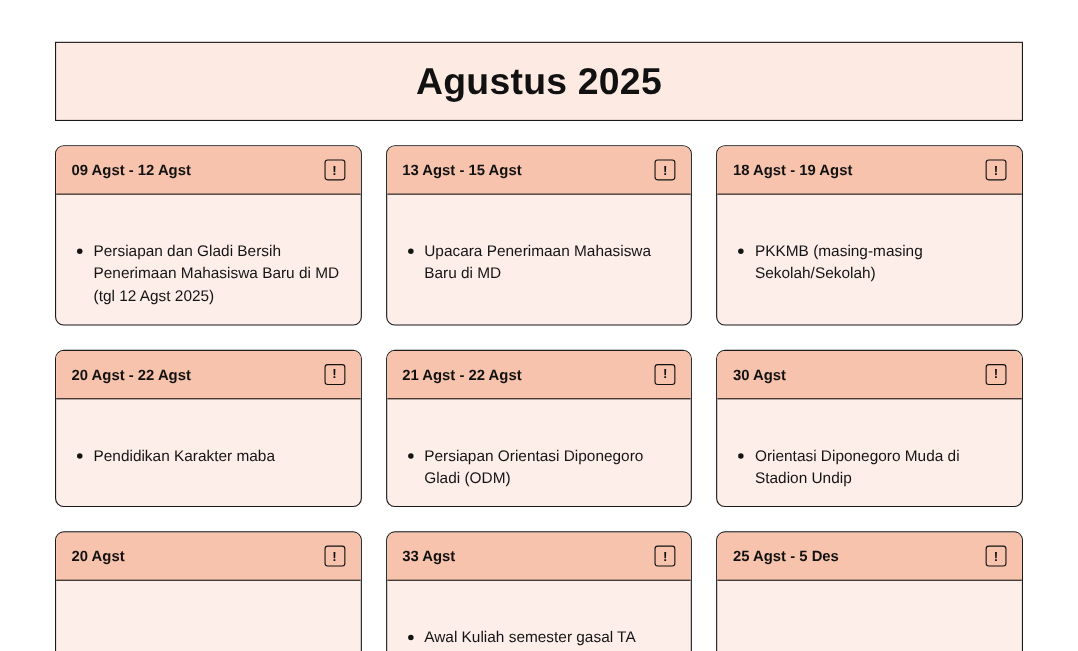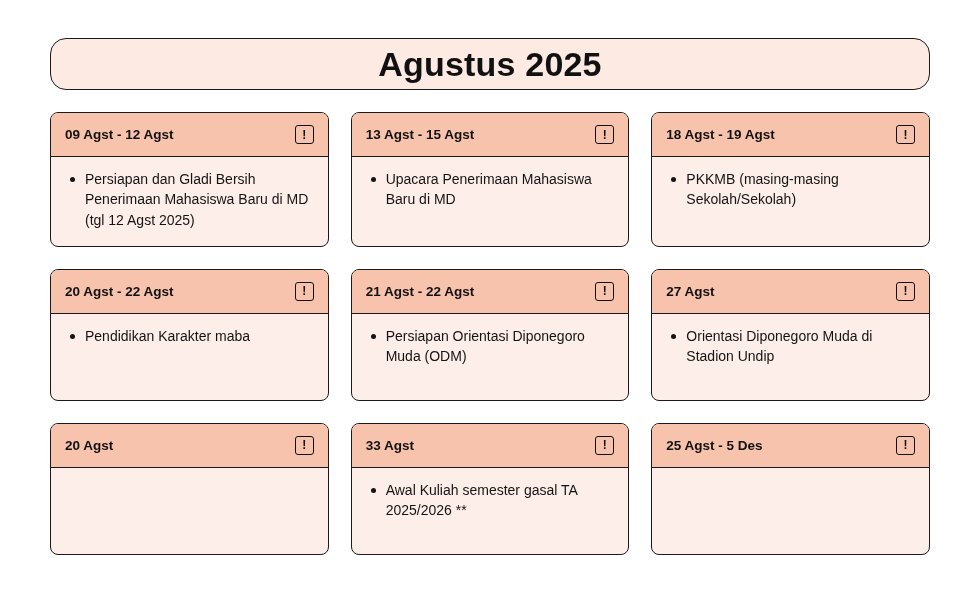--- a/index.html
+++ b/index.html
@@ -14,24 +14,24 @@
     overflow: hidden;
   }
   .page {
     position: relative;
     width: 980px;
     height: 592px;
     box-sizing: border-box;
     padding: 38px 50px 0 50px;
   }
   .title-banner {
-    height: 52px;
+    height: 72px;
     background: #fdeae3;
     border: 1.5px solid #1a1a1a;
-    border-radius: 16px;
+    border-radius: 0;
     display: flex;
     align-items: center;
     justify-content: center;
     box-sizing: border-box;
   }
   .title-text {
     font-size: 34px;
     font-weight: bold;
     color: #111111;
     letter-spacing: 0.2px;
@@ -80,20 +80,21 @@
     font-weight: bold;
     line-height: 1;
     color: #111111;
     box-sizing: border-box;
     flex: none;
   }
   .card-body {
     flex: 1;
     padding: 12px 14px 14px 14px;
     box-sizing: border-box;
+    margin-top: 29px;
   }
   .bullet-list {
     margin: 0;
     padding: 0;
     list-style: none;
   }
   .bullet-item {
     position: relative;
     padding-left: 20px;
     font-size: 14px;
@@ -171,28 +172,28 @@
       </div>
     </div>
 
     <div class="card">
       <div class="card-header">
         <span class="card-header-label">21 Agst - 22 Agst</span>
         <span class="alert-icon">!</span>
       </div>
       <div class="card-body">
         <ul class="bullet-list">
-          <li class="bullet-item">Persiapan Orientasi Diponegoro Muda (ODM)</li>
-        </ul>
-      </div>
-    </div>
-
-    <div class="card">
-      <div class="card-header">
-        <span class="card-header-label">27 Agst</span>
+          <li class="bullet-item">Persiapan Orientasi Diponegoro Gladi (ODM)</li>
+        </ul>
+      </div>
+    </div>
+
+    <div class="card">
+      <div class="card-header">
+        <span class="card-header-label">30 Agst</span>
         <span class="alert-icon">!</span>
       </div>
       <div class="card-body">
         <ul class="bullet-list">
           <li class="bullet-item">Orientasi Diponegoro Muda di Stadion Undip</li>
         </ul>
       </div>
     </div>
 
     <div class="card">

